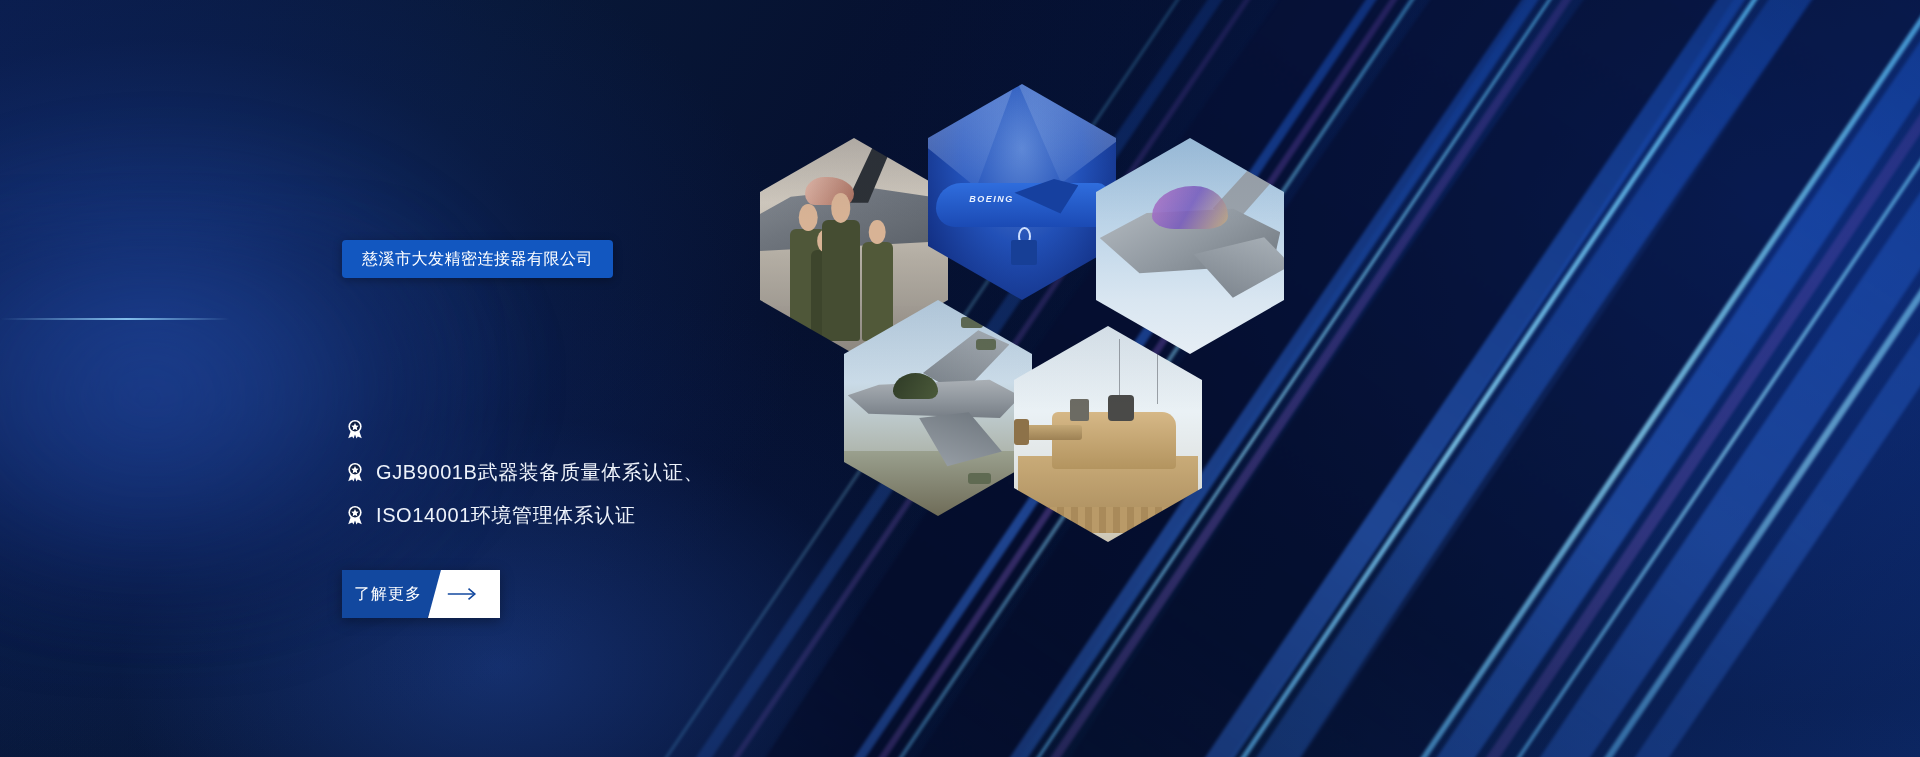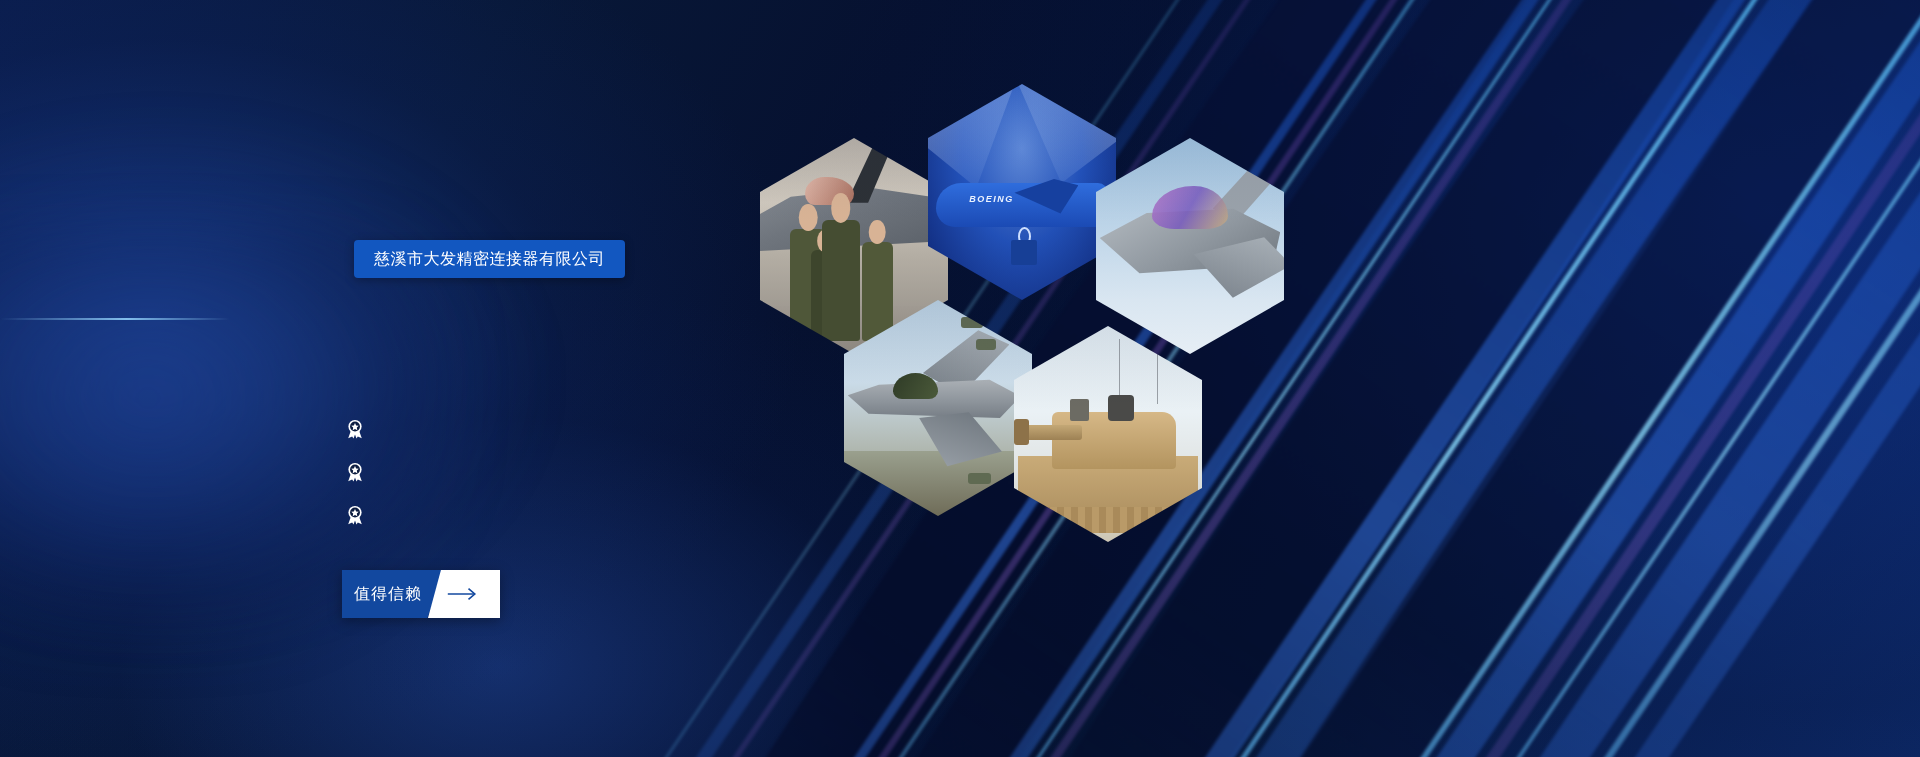--- a/index.html
+++ b/index.html
@@ -40,21 +40,21 @@
   .streak-line {
     position:absolute; left:0; top:318px; width:230px; height:2px;
     background:linear-gradient(to right, rgba(120,200,255,0) 0%, rgba(150,215,255,0.85) 55%, rgba(120,200,255,0) 100%);
     filter:blur(0.6px);
   }
 
   
   .content { position:absolute; left:342px; top:0; width:760px; height:757px; z-index:6; }
 
   .badge {
-    position:absolute; left:12px; top:240px; height:38px; padding:0 20px;
+    position:absolute; left:0; top:240px; height:38px; padding:0 20px;
     display:flex; align-items:center; border-radius:4px;
     background:#1257c0; color:#fff; font-size:16px; letter-spacing:0.5px;
     box-shadow:0 2px 10px rgba(0,0,0,0.3);
   }
 
   .headline {
     position:absolute; left:0; top:304px;
     font-size:56px; font-weight:bold; color:#ffffff;
     letter-spacing:3px; white-space:nowrap;
     text-shadow:0 2px 12px rgba(0,10,40,0.55);
@@ -321,38 +321,40 @@
       <div class="point">
         <span class="point-icon">
           <svg viewBox="0 0 24 24" width="22" height="22">
             <path d="M7.4 13.2 4.6 21l4.3-1.9 1.5 2.2 2.3-6.3z" fill="#ffffff"></path>
             <path d="M16.6 13.2 19.4 21l-4.3-1.9-1.5 2.2-2.3-6.3z" fill="#ffffff"></path>
             <circle cx="12" cy="8.2" r="7.2" fill="#ffffff"></circle>
             <circle cx="12" cy="8.2" r="5.4" fill="#0c1c40"></circle>
             <path d="M12 4.4l1.25 2.6 2.8.4-2.05 1.95.5 2.8L12 10.83l-2.5 1.32.5-2.8L7.95 7.4l2.8-.4z" fill="#ffffff"></path>
           </svg>
         </span>
+        <span class="point-text">GJB9001B武器装备质量体系认证、</span>
       </div>
 
       <div class="point">
         <span class="point-icon">
           <svg viewBox="0 0 24 24" width="22" height="22">
             <path d="M7.4 13.2 4.6 21l4.3-1.9 1.5 2.2 2.3-6.3z" fill="#ffffff"></path>
             <path d="M16.6 13.2 19.4 21l-4.3-1.9-1.5 2.2-2.3-6.3z" fill="#ffffff"></path>
             <circle cx="12" cy="8.2" r="7.2" fill="#ffffff"></circle>
             <circle cx="12" cy="8.2" r="5.4" fill="#0c1c40"></circle>
             <path d="M12 4.4l1.25 2.6 2.8.4-2.05 1.95.5 2.8L12 10.83l-2.5 1.32.5-2.8L7.95 7.4l2.8-.4z" fill="#ffffff"></path>
           </svg>
         </span>
+        <span class="point-text">ISO14001环境管理体系认证</span>
       </div>
 
     </div>
 
     <a class="btn" href="#">
-      <span class="btn-label">值得信赖</span>
+      <span class="btn-label">了解更多</span>
       <span class="btn-arrow">
         <svg viewBox="0 0 40 16" width="36" height="16">
           <line x1="2" y1="8" x2="32" y2="8" stroke="#12489f" stroke-width="1.8"></line>
           <polyline points="25,2 32,8 25,14" fill="none" stroke="#12489f" stroke-width="1.8"></polyline>
         </svg>
       </span>
     </a>
 
   </div>
 </div>

